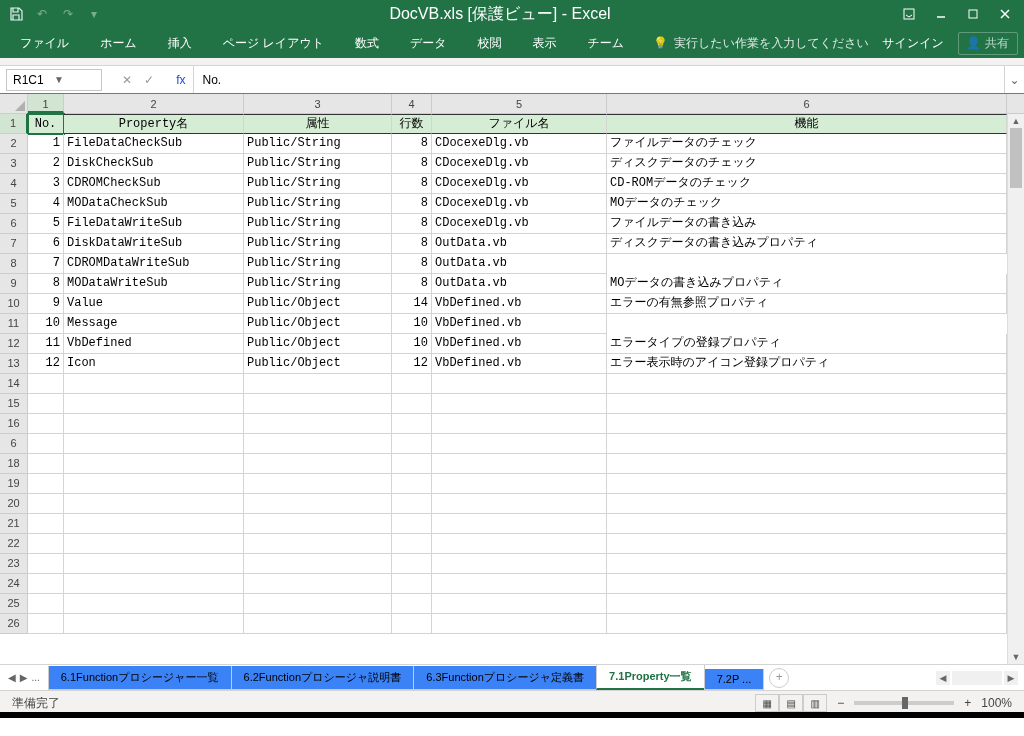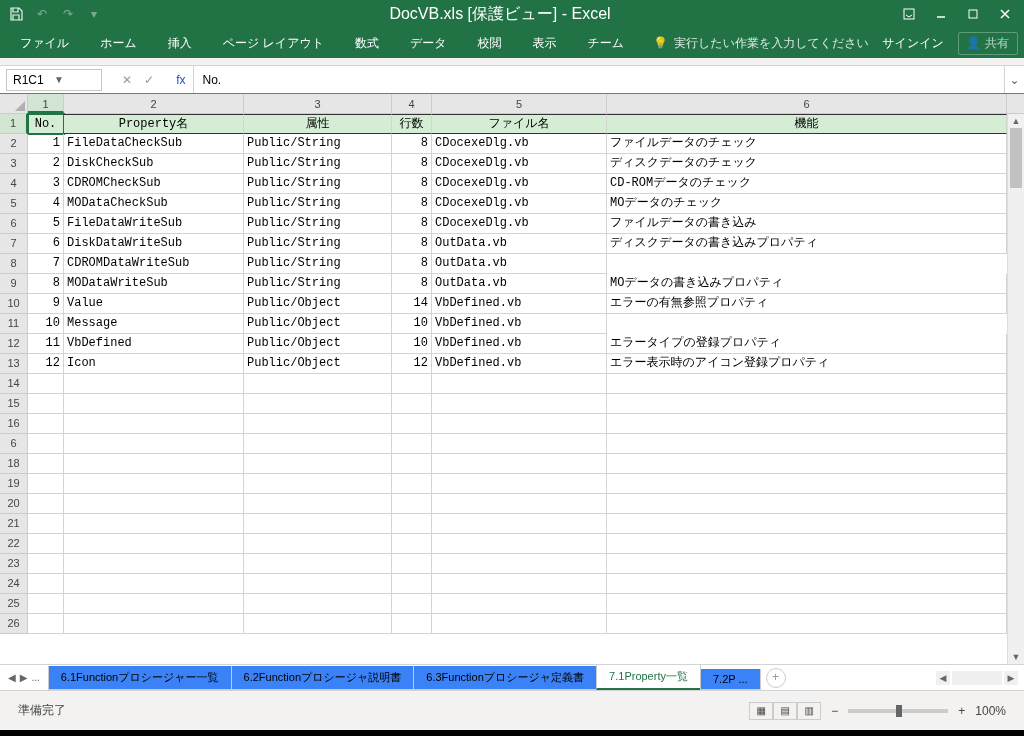--- a/index.html
+++ b/index.html
@@ -40,26 +40,26 @@
 .cell.active{outline:2px solid #217346;outline-offset:-1px}
 .c1{width:36px}.c2{width:180px}.c3{width:148px}.c4{width:40px}.c5{width:175px}.c6{width:400px}
 .vsb{position:absolute;right:0;top:20px;bottom:0;width:17px;background:#f0f0f0;border-left:1px solid #ddd}
 .vsb-thumb{position:absolute;top:14px;left:2px;right:2px;height:60px;background:#c1c1c1}
 .vsb-btn{position:absolute;left:0;right:0;height:14px;text-align:center;font-size:9px;color:#666;line-height:14px}
 .sheetbar{height:26px;background:#fff;border-top:1px solid #d4d4d4;display:flex;align-items:center}
 .sheet-nav{display:flex;gap:4px;padding:0 8px;color:#666}
 .sheet-nav span{font-size:10px;cursor:pointer}
 .sheet-tabs{display:flex;align-items:flex-end;height:100%}
 .sheet-tab{padding:4px 12px;border:1px solid #ccc;border-top:none;font-size:11px;background:#3b82f6;cursor:pointer;margin-right:-1px}
-.sheet-tab.active{background:#fff;border-bottom:2px solid #217346;color:#217346;font-weight:400}
+.sheet-tab.active{background:#fff;border-bottom:2px solid #217346;color:#217346;font-weight:700}
 .sheet-add{width:20px;height:20px;border:1px solid #ccc;border-radius:50%;margin-left:6px;text-align:center;line-height:17px;color:#999}
 .hsb{flex:1;display:flex;align-items:center;justify-content:flex-end;padding-right:6px;gap:2px}
 .hsb-track{width:50px;height:14px;background:#f0f0f0;position:relative}
 .hsb-btn{width:14px;height:14px;background:#f0f0f0;text-align:center;font-size:9px;color:#666;line-height:14px}
-.status{height:40px;background:#f3f2f1;border-top:1px solid #d4d4d4;display:flex;align-items:center;padding:0 18px;font-size:11px;color:#444}
+.status{height:22px;background:#f3f2f1;border-top:1px solid #d4d4d4;display:flex;align-items:flex-end;padding:0 12px;font-size:11px;color:#444}
 .status-right{margin-left:auto;display:flex;align-items:center;gap:10px}
 .view-btns{display:flex}
 .view-btn{width:24px;height:18px;border:1px solid #ccc;display:flex;align-items:center;justify-content:center;font-size:10px}
 .zoom-slider{width:100px;height:4px;background:#ccc;position:relative}
 .zoom-thumb{position:absolute;left:48px;top:-4px;width:6px;height:12px;background:#666}
 .blackbar{height:6px;background:#000}
 </style>
 </head>
 <body>
 

